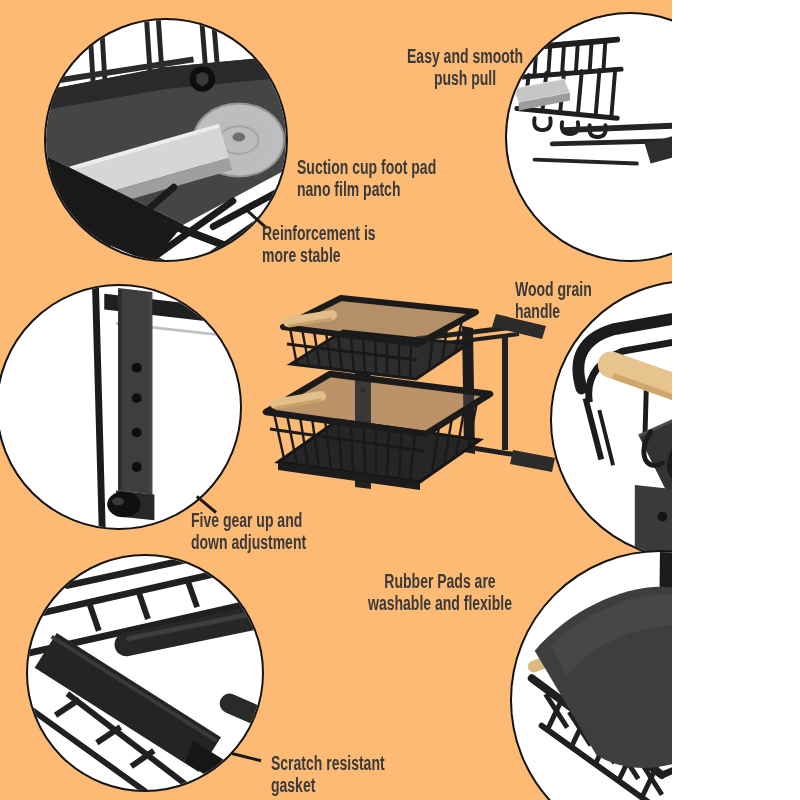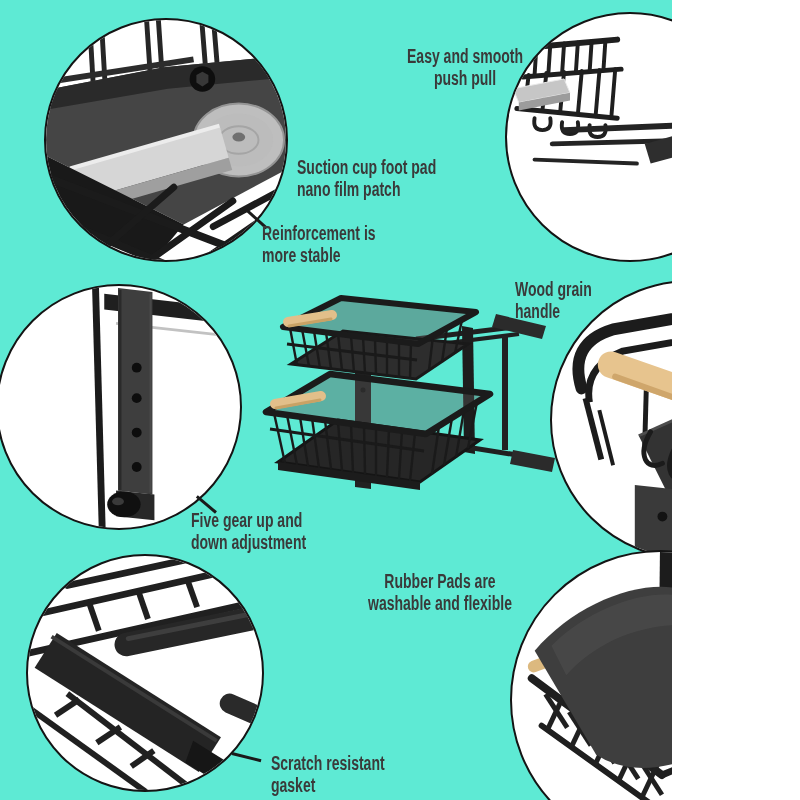--- a/index.html
+++ b/index.html
@@ -1,16 +1,16 @@
 <!DOCTYPE html>
 <html><head>
 <meta charset="utf-8">
 <style>
   html,body{margin:0;padding:0;background:#fff;}
-  .canvas{position:relative;width:672px;height:800px;background:#5eead4;overflow:hidden;
+  .canvas{position:relative;width:672px;height:800px;background:#fdba74;overflow:hidden;
           font-family:"Liberation Sans",sans-serif;}
   .callout{position:absolute;border-radius:50%;border:2px solid #141414;background:#fff;
            overflow:hidden;box-sizing:border-box;}
   .callout svg{display:block;width:100%;height:100%;}
   .label{position:absolute;font-weight:700;font-size:20px;line-height:22px;color:#3a3a3a;
          white-space:pre-line;transform:scaleX(.70);transform-origin:0 0;}
   .label.center{text-align:center;transform-origin:50% 0;}
   .leader{position:absolute;height:2.5px;background:#1a1a1a;transform-origin:0 50%;}
   .product{position:absolute;}
 </style>

